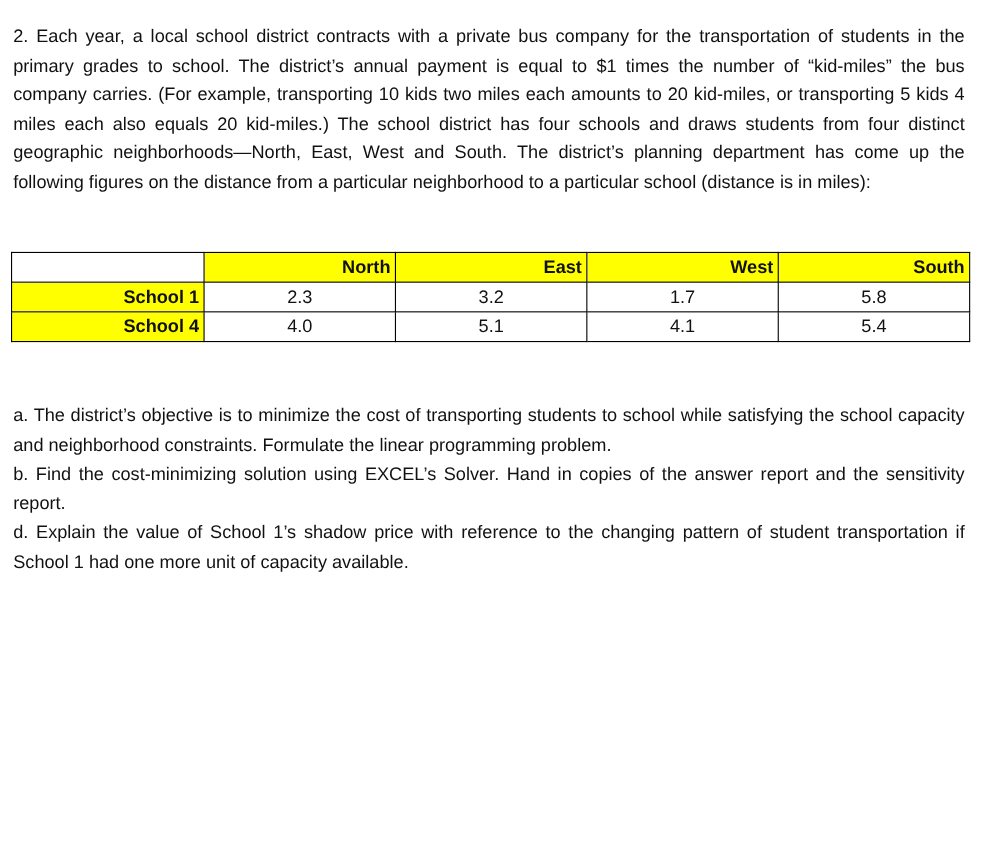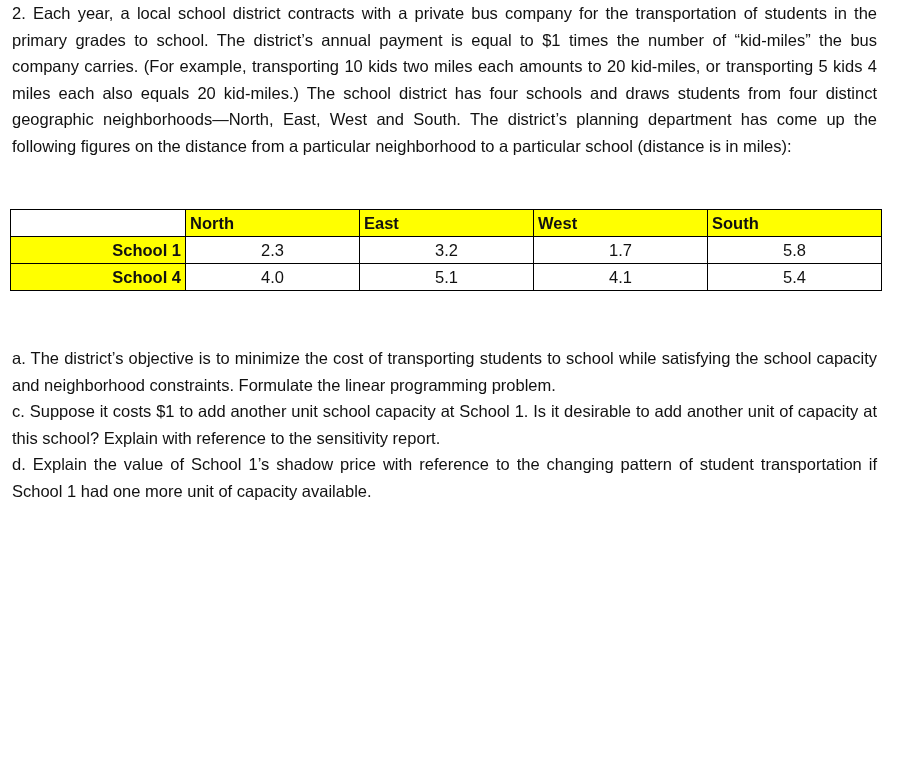--- a/index.html
+++ b/index.html
@@ -5,21 +5,21 @@
   html, body {
     margin: 0;
     padding: 0;
     background: #ffffff;
   }
   .page {
     width: 901px;
     height: 676px;
     box-sizing: border-box;
     background: #ffffff;
-    padding: 0 24px 8px 12px;
+    padding: 20px 24px 8px 12px;
     font-family: "Liberation Sans", "DejaVu Sans", sans-serif;
     font-size: 16.5px;
     line-height: 26.5px;
     color: #111111;
     overflow: hidden;
   }
   .para {
     margin: 0;
     text-align: justify;
   }
@@ -36,21 +36,21 @@
   table.distance-table th,
   table.distance-table td {
     border: 1.5px solid #000000;
     height: 26px;
     padding: 0 4px;
     font-size: 16.5px;
     line-height: 26px;
     overflow: hidden;
     white-space: nowrap;
   }
-  table.distance-table th { font-weight: bold; text-align: left; }
+  table.distance-table th { font-weight: bold; text-align: right; }
   table.distance-table col.c-label { width: 175px; }
   table.distance-table col.c-data  { width: 174px; }
   .hl { background: #ffff00; }
   td.row-label {
     font-weight: bold;
     text-align: right;
     padding-left: 5px;
   }
   td.dist { text-align: center; background: #ffffff; border-radius: 10px; }
   th.corner { background: #ffffff; }
@@ -91,16 +91,16 @@
         <td class="hl row-label">School 4</td>
         <td class="dist">4.0</td>
         <td class="dist">5.1</td>
         <td class="dist">4.1</td>
         <td class="dist">5.4</td>
       </tr>
     </tbody>
   </table>
 
   <p class="para">a. The district’s objective is to minimize the cost of transporting students to school while satisfying the school capacity and neighborhood constraints. Formulate the linear programming problem.</p>
-  <p class="para">c. Suppose it costs $1 to add another unit school capacity at School 1. Is it desirable to add another unit of capacity at this school? Explain with reference to the sensitivity report.</p>
+  <p class="para">b. Find the cost-minimizing solution using EXCEL’s Solver. Hand in copies of the answer report and the sensitivity report.</p>
   <p class="para">d. Explain the value of School 1’s shadow price with reference to the changing pattern of student transportation if School 1 had one more unit of capacity available.</p>
 
 </div>
 
 </body></html>

